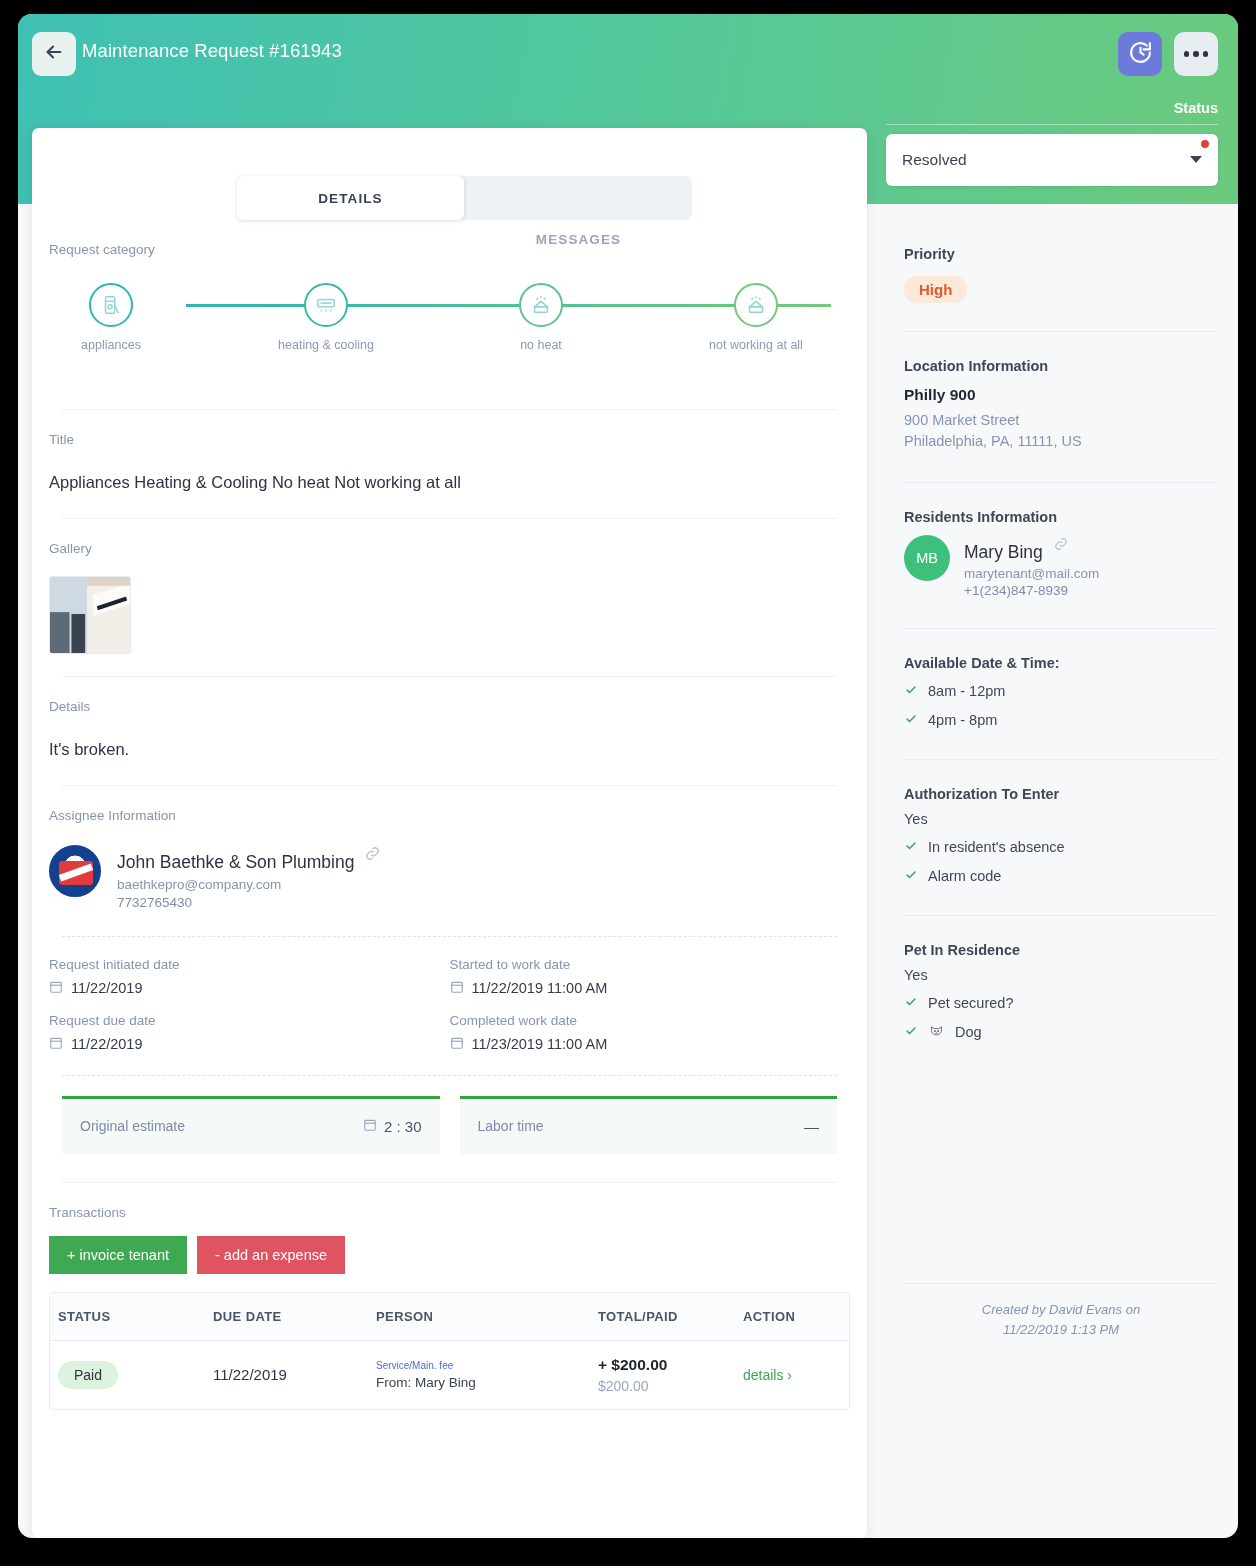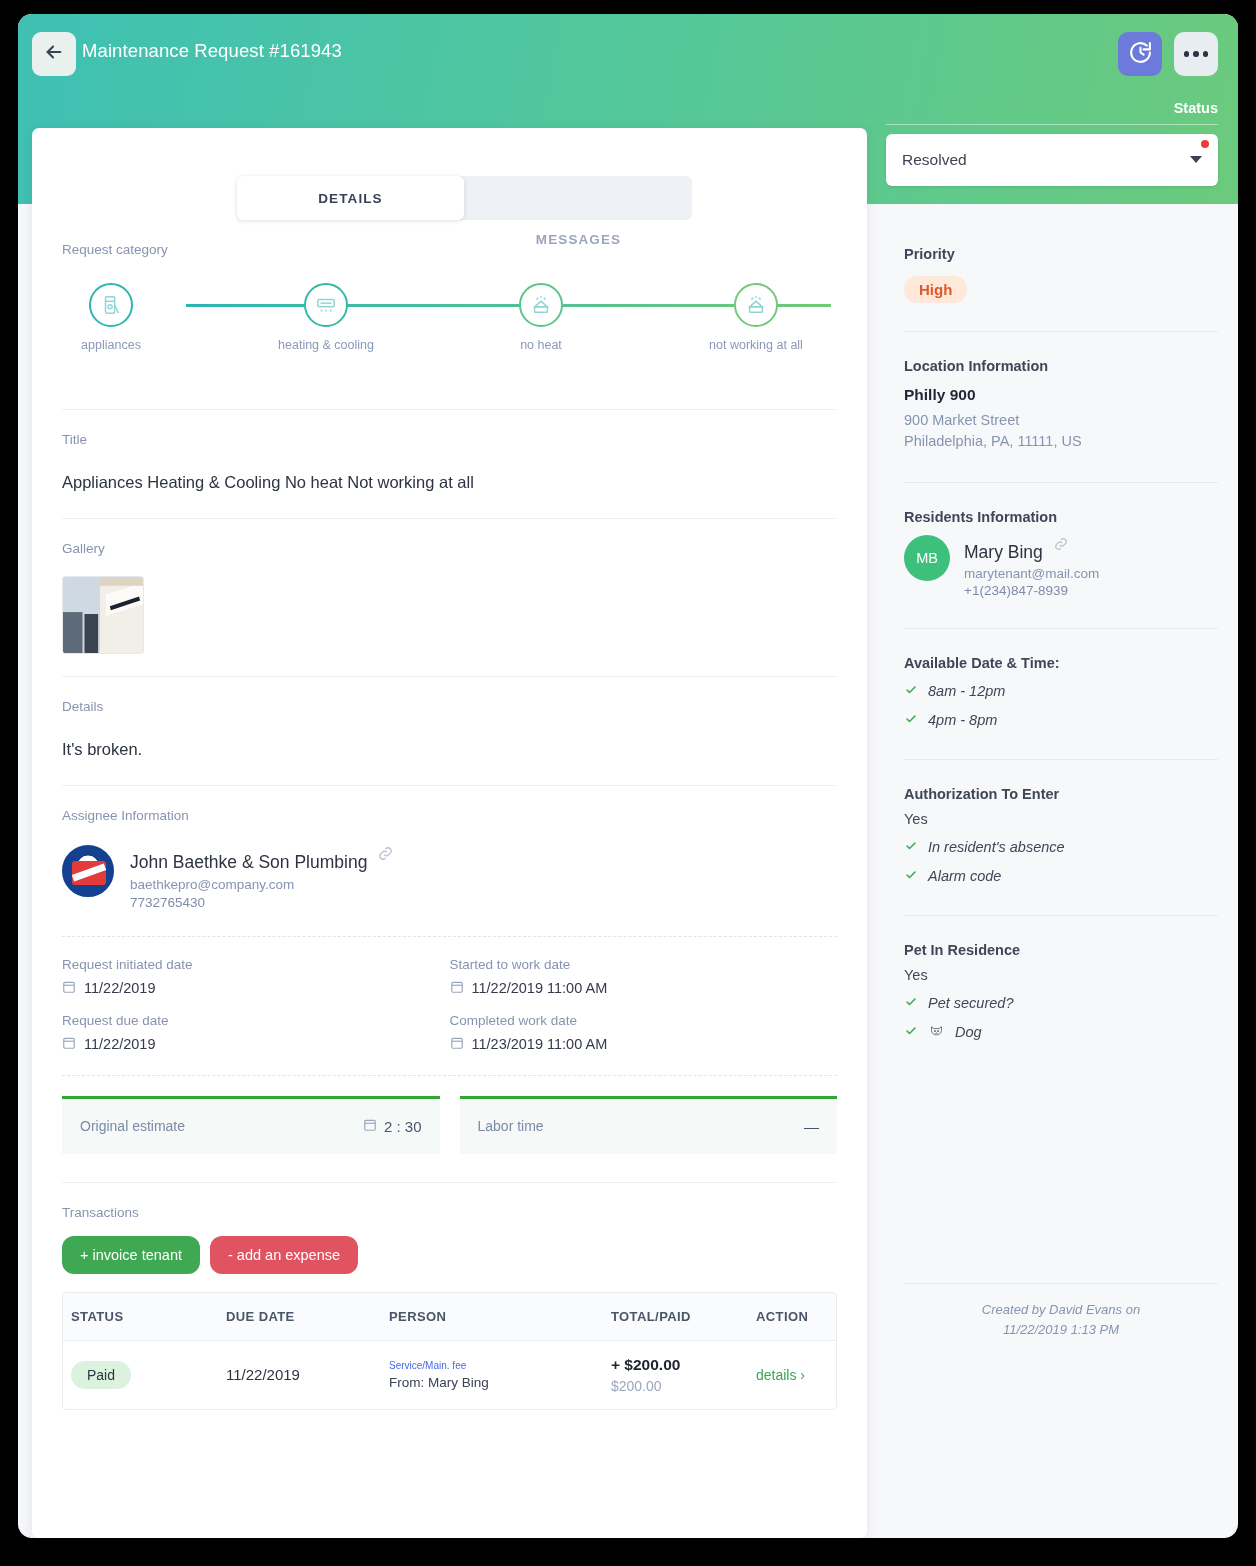--- a/index.html
+++ b/index.html
@@ -86,21 +86,21 @@
   .tab {
     position: absolute; top: 0; width: 227px; height: 44px;
     display: flex; align-items: center; justify-content: center;
     font-size: 13.5px; font-weight: bold; letter-spacing: 1.1px; cursor: pointer;
   }
   .tab.active {
     left: 0; background: #ffffff; border-radius: 6px; color: #3a4154;
     box-shadow: 0 1px 4px rgba(40,50,70,.16);
   }
   .tab.inactive { right: 0; color: #9aa6bd; margin-top: 41px; }
-  .sect { padding: 0 30px; }
+  .sect { padding: 0 17px; }
   .lbl { font-size: 13.5px; color: #8794b0; }
   .hr { height: 1px; background: #edf0f4; margin: 0 30px; }
   .hr-dash { height: 0; border-top: 1px dashed #dfe4ec; margin: 0 30px; }
   
   .stepper { position: relative; margin: 26px 30px 0 30px; height: 110px; }
   .step { position: absolute; top: 0; width: 150px; text-align: center; }
   .step .circ {
     width: 44px; height: 44px; border-radius: 50%; margin: 0 auto;
     background: #ffffff; display: flex; align-items: center; justify-content: center;
     position: relative; z-index: 2;
@@ -133,21 +133,21 @@
   .dlabel { font-size: 13.5px; color: #8794b0; margin-bottom: 8px; }
   .dval { font-size: 14.5px; color: #333a49; display: flex; align-items: center; gap: 8px; }
   
   .ecards { display: flex; gap: 20px; margin: 20px 30px 0 30px; }
   .ecard { flex: 1; background: #f5f9f8; border-top: 3px solid #31a637; height: 58px;
     display: flex; align-items: center; padding: 0 18px; justify-content: space-between; }
   .ecard .t { font-size: 14px; color: #7b8aa6; }
   .ecard .v { font-size: 15px; color: #4a5568; display: flex; gap: 7px; }
   
   .tbtns { display: flex; gap: 10px; margin-top: 16px; }
-  .btn { border: none; border-radius: 12px; color: #fff; font-size: 14.5px;
+  .btn { border: none; border-radius: 0; color: #fff; font-size: 14.5px;
     padding: 11px 18px; cursor: pointer; font-family: inherit; }
   .btn.green { background: #3fa853; }
   .btn.red { background: #e05360; }
   .ttable { margin-top: 18px; border: 1px solid #e9edf2; border-radius: 4px; overflow: hidden; }
   .trow { display: grid; grid-template-columns: 155px 163px 222px 145px 1fr; align-items: center; }
   .thead { background: #fafbfc; border-bottom: 1px solid #e9edf2; height: 48px; }
   .thead div { font-size: 13px; font-weight: bold; color: #4a5568; letter-spacing: .4px; padding-left: 8px; }
   .tbody { height: 68px; }
   .tbody > div { padding-left: 8px; }
   .pill { display: inline-block; background: #dcf2de; color: #2e3440; font-size: 14px;
@@ -162,21 +162,21 @@
     background: #f7f8fa; padding: 12px 20px; }
   .r-h { font-size: 14.5px; font-weight: bold; color: #3f4757; }
   .r-sub { font-size: 14.5px; color: #3f4757; }
   .r-muted { font-size: 14.5px; color: #8794b0; line-height: 21px; }
   .r-rule { height: 1px; background: #e6e9ee; }
   .badge-high { display: inline-block; background: #fde8da; color: #e05a2b;
     font-size: 15px; font-weight: bold; padding: 5px 15px; border-radius: 13px; }
   .avatar { width: 46px; height: 46px; border-radius: 50%; background: #3dc07c;
     color: #fff; font-size: 14.5px; display: flex; align-items: center; justify-content: center; }
   .chk { display: flex; align-items: center; gap: 10px; margin-top: 11px; }
-  .chk .txt { font-size: 14.5px; color: #3f4757; font-style: italic; }
+  .chk .txt { font-size: 14.5px; color: #3f4757; }
   .created { position: absolute; left: 20px; right: 20px; bottom: 18px; text-align: center;
     font-size: 13px; font-style: italic; color: #8794b0; line-height: 20px; }
   .created-rule { position: absolute; left: 20px; right: 20px; bottom: 74px; height: 1px; background: #e6e9ee; }
 </style>
 </head>
 <body>
 
 <div class="frame">
 
   <div class="header">

